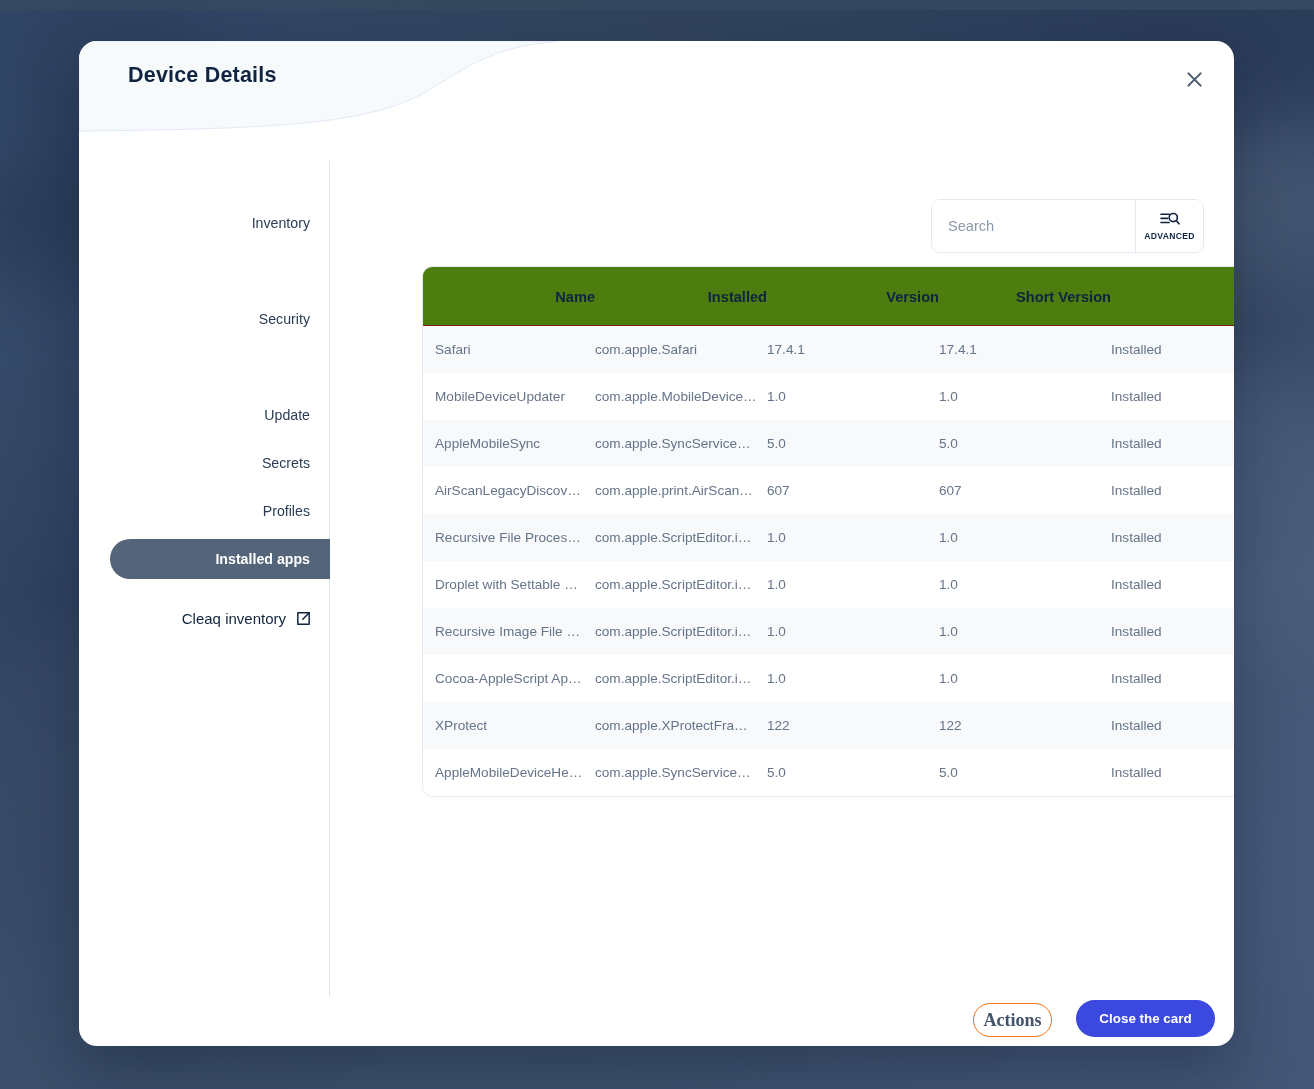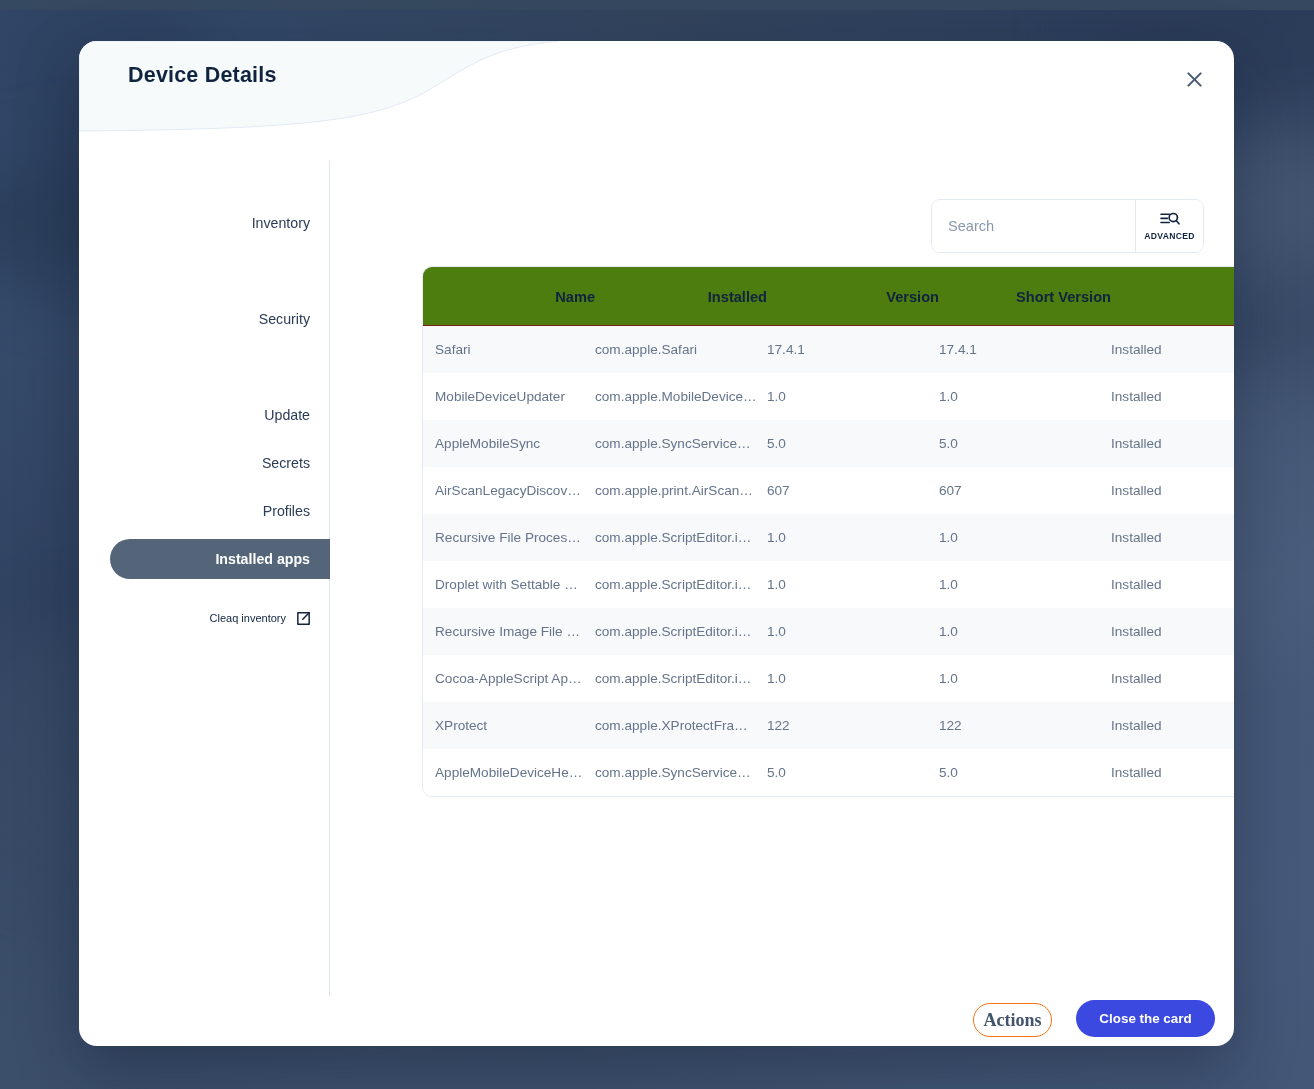--- a/index.html
+++ b/index.html
@@ -121,21 +121,21 @@
   .side-ext {
     position: absolute;
     left: 19px;
     width: 220px;
     height: 40px;
     display: flex;
     align-items: center;
     justify-content: flex-end;
     padding-right: 18px;
     gap: 9px;
-    font-size: 11px;
+    font-size: 15px;
     color: #102440;
     cursor: pointer;
     white-space: nowrap;
   }
 
   .content {
     position: absolute;
     left: 239px; top: 0;
     width: 916px;
     height: 835px;

